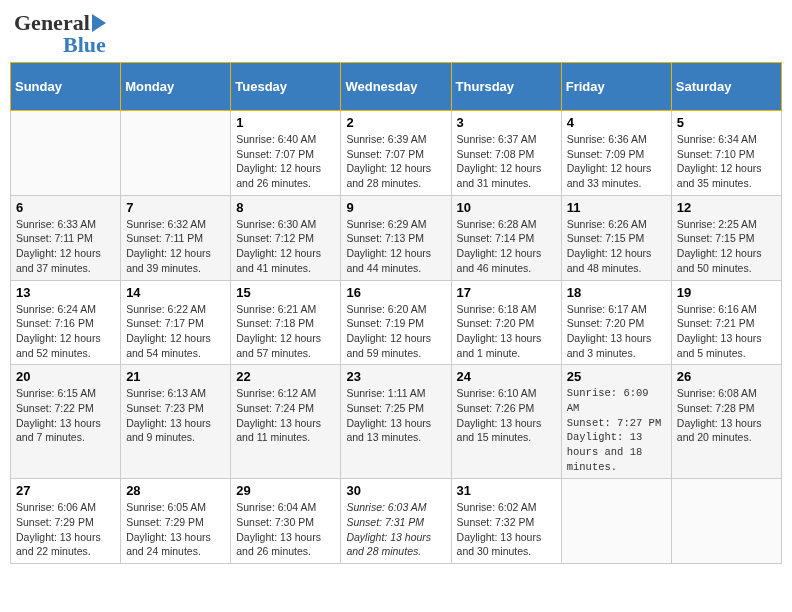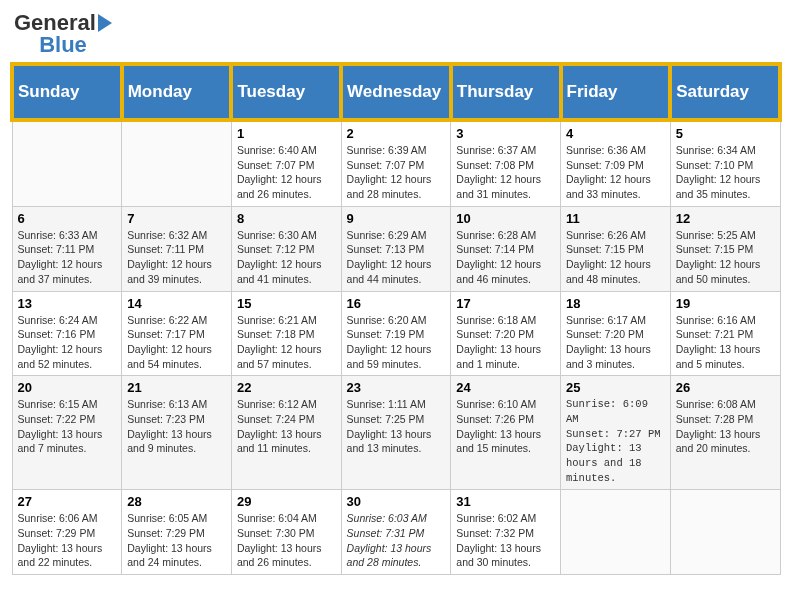--- a/index.html
+++ b/index.html
@@ -13,21 +13,22 @@
     .header {
       display: flex;
       justify-content: space-between;
       align-items: flex-start;
       margin-bottom: 4px;
       padding: 0 4px;
     }
     .logo {
       display: flex;
       flex-direction: column;
-      align-items: center;
+      align-items: flex-end;
+      font-family: Liberation Serif, serif;
     }
     .logo-arrow {
       width: 0; height: 0;
       border-left: 14px solid #3a7dbf;
       border-top: 9px solid transparent;
       border-bottom: 9px solid transparent;
       display: inline-block;
       margin-left: 2px;
       vertical-align: middle;
     }
@@ -50,23 +51,23 @@
     table {
       width: 100%;
       border-collapse: collapse;
       font-size: 11px;
     }
     thead tr th {
       background: #3a7dbf;
       color: #fff;
       padding: 16px 4px;
       text-align: left;
-      font-size: 17px;
+      font-size: 13px;
       font-weight: bold;
-      border: 4px solid #eab308;
+      border: 1px solid #eab308;
     }
     tbody tr td {
       border: 1px solid #ccc;
       vertical-align: top;
       padding: 4px 5px;
       min-height: 70px;
       width: 14.28%;
     }
     tbody tr td .day-num {
       font-size: 13px;
@@ -148,21 +149,21 @@
 Daylight: 12 hours and 41 minutes.</span></td>
         <td><span class="day-num">9</span><span class="day-info" style="white-space: pre-line;">Sunrise: 6:29 AM
 Sunset: 7:13 PM
 Daylight: 12 hours and 44 minutes.</span></td>
         <td><span class="day-num">10</span><span class="day-info" style="white-space: pre-line;">Sunrise: 6:28 AM
 Sunset: 7:14 PM
 Daylight: 12 hours and 46 minutes.</span></td>
         <td><span class="day-num">11</span><span class="day-info" style="white-space: pre-line;">Sunrise: 6:26 AM
 Sunset: 7:15 PM
 Daylight: 12 hours and 48 minutes.</span></td>
-        <td><span class="day-num">12</span><span class="day-info" style="white-space: pre-line;">Sunrise: 5:25 AM
+        <td><span class="day-num">12</span><span class="day-info" style="white-space: pre-line;">Sunrise: 2:25 AM
 Sunset: 7:15 PM
 Daylight: 12 hours and 50 minutes.</span></td>
       </tr>
       <tr>
         <td><span class="day-num">13</span><span class="day-info" style="white-space: pre-line;">Sunrise: 6:24 AM
 Sunset: 7:16 PM
 Daylight: 12 hours and 52 minutes.</span></td>
         <td><span class="day-num">14</span><span class="day-info" style="white-space: pre-line;">Sunrise: 6:22 AM
 Sunset: 7:17 PM
 Daylight: 12 hours and 54 minutes.</span></td>

